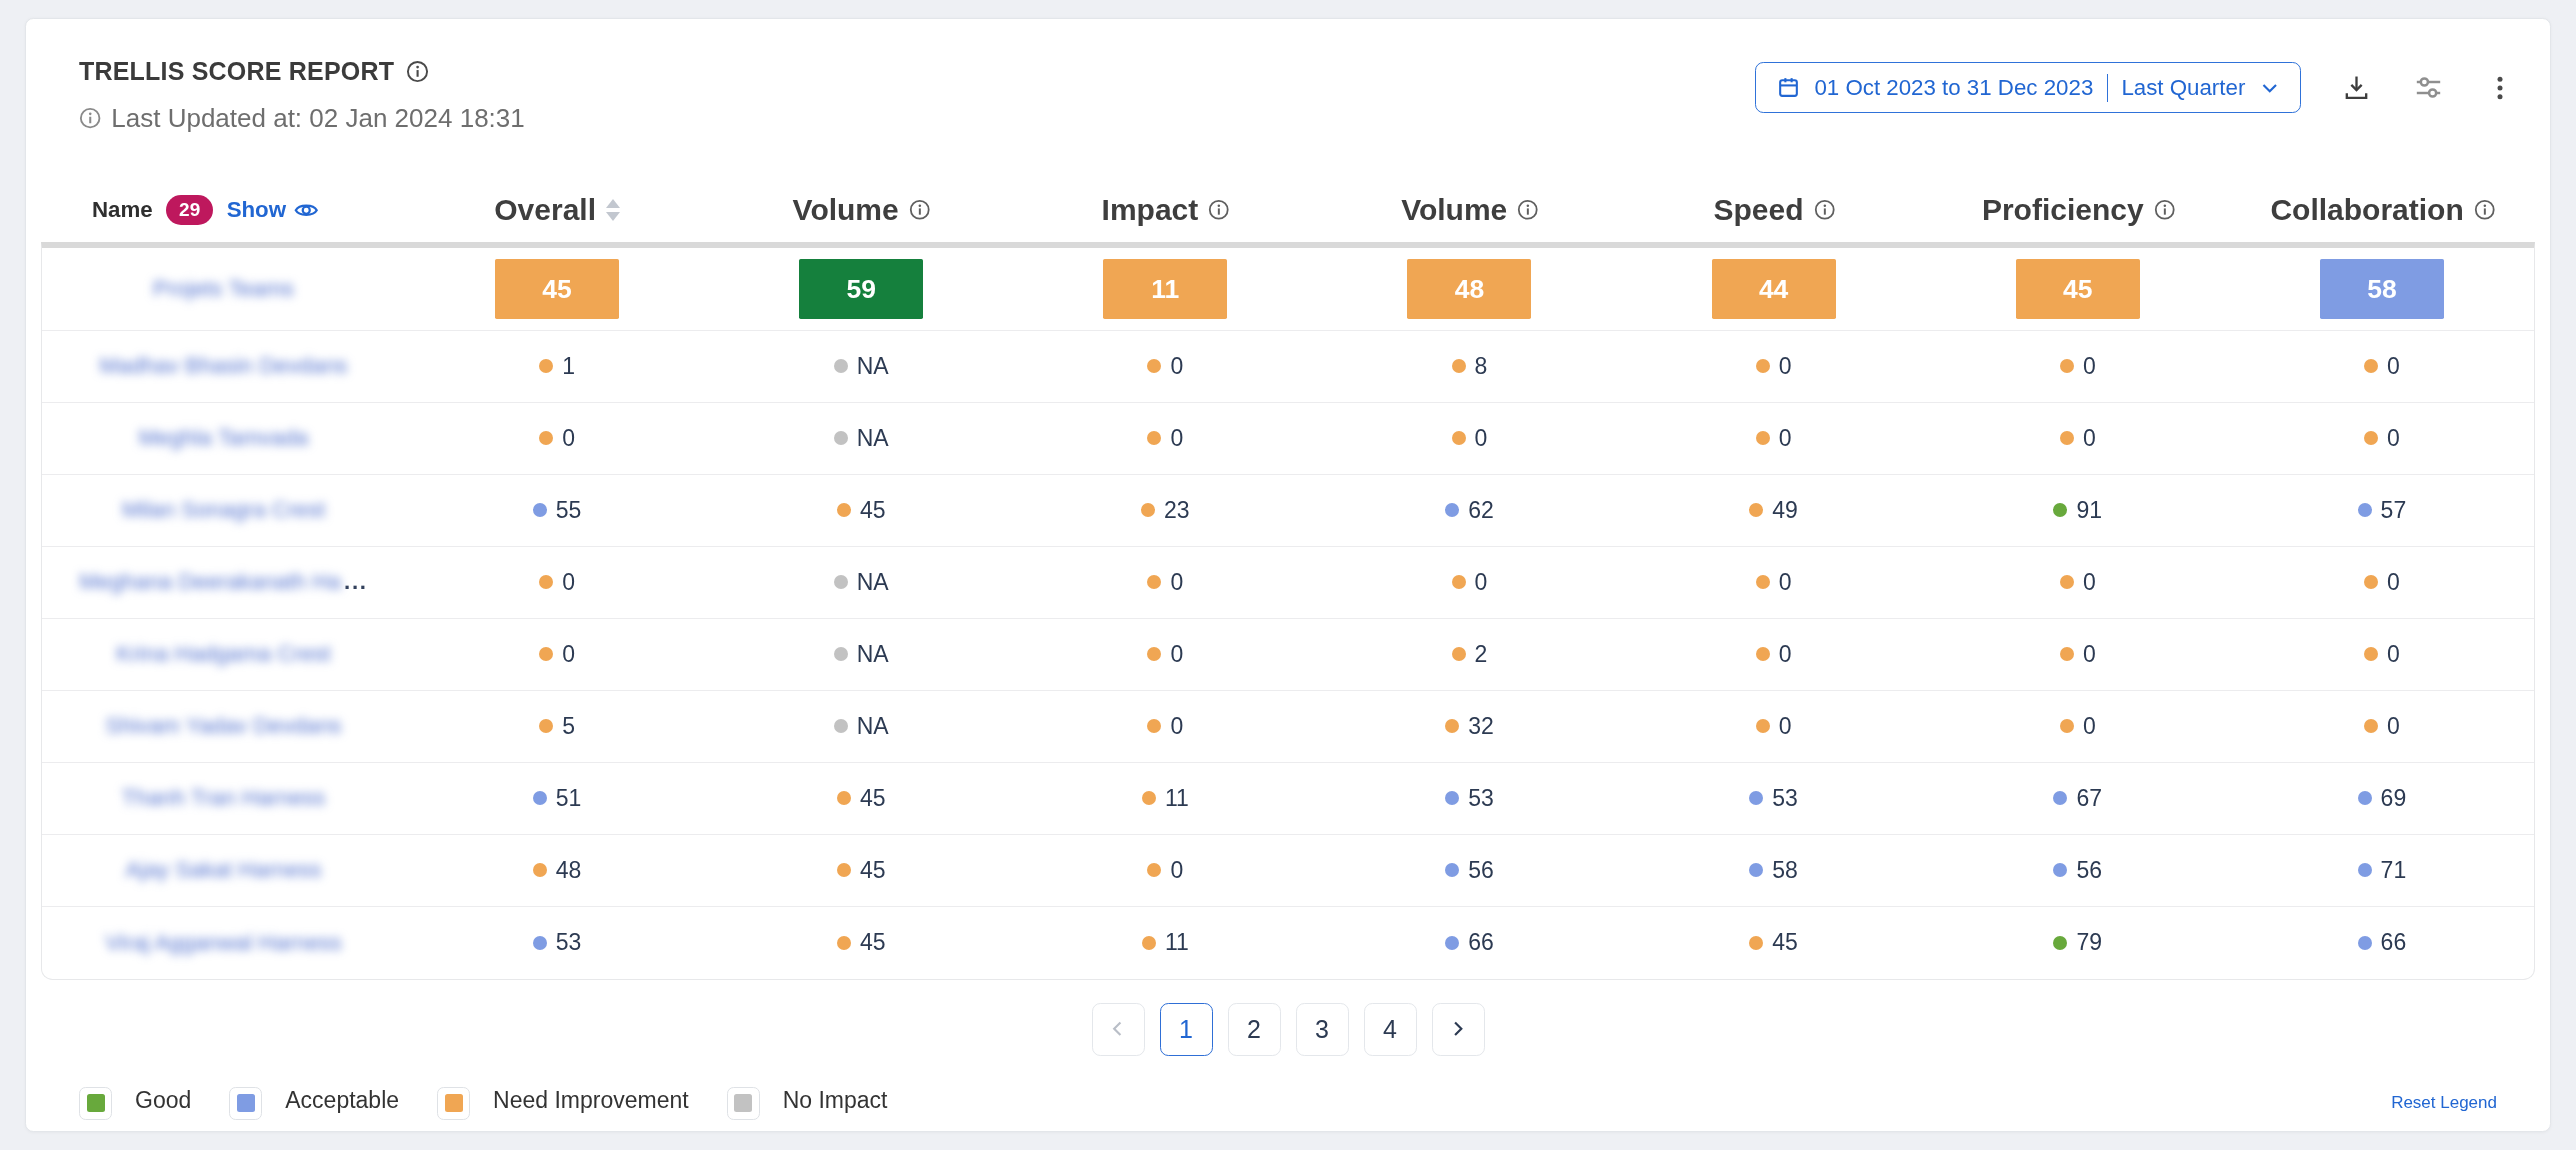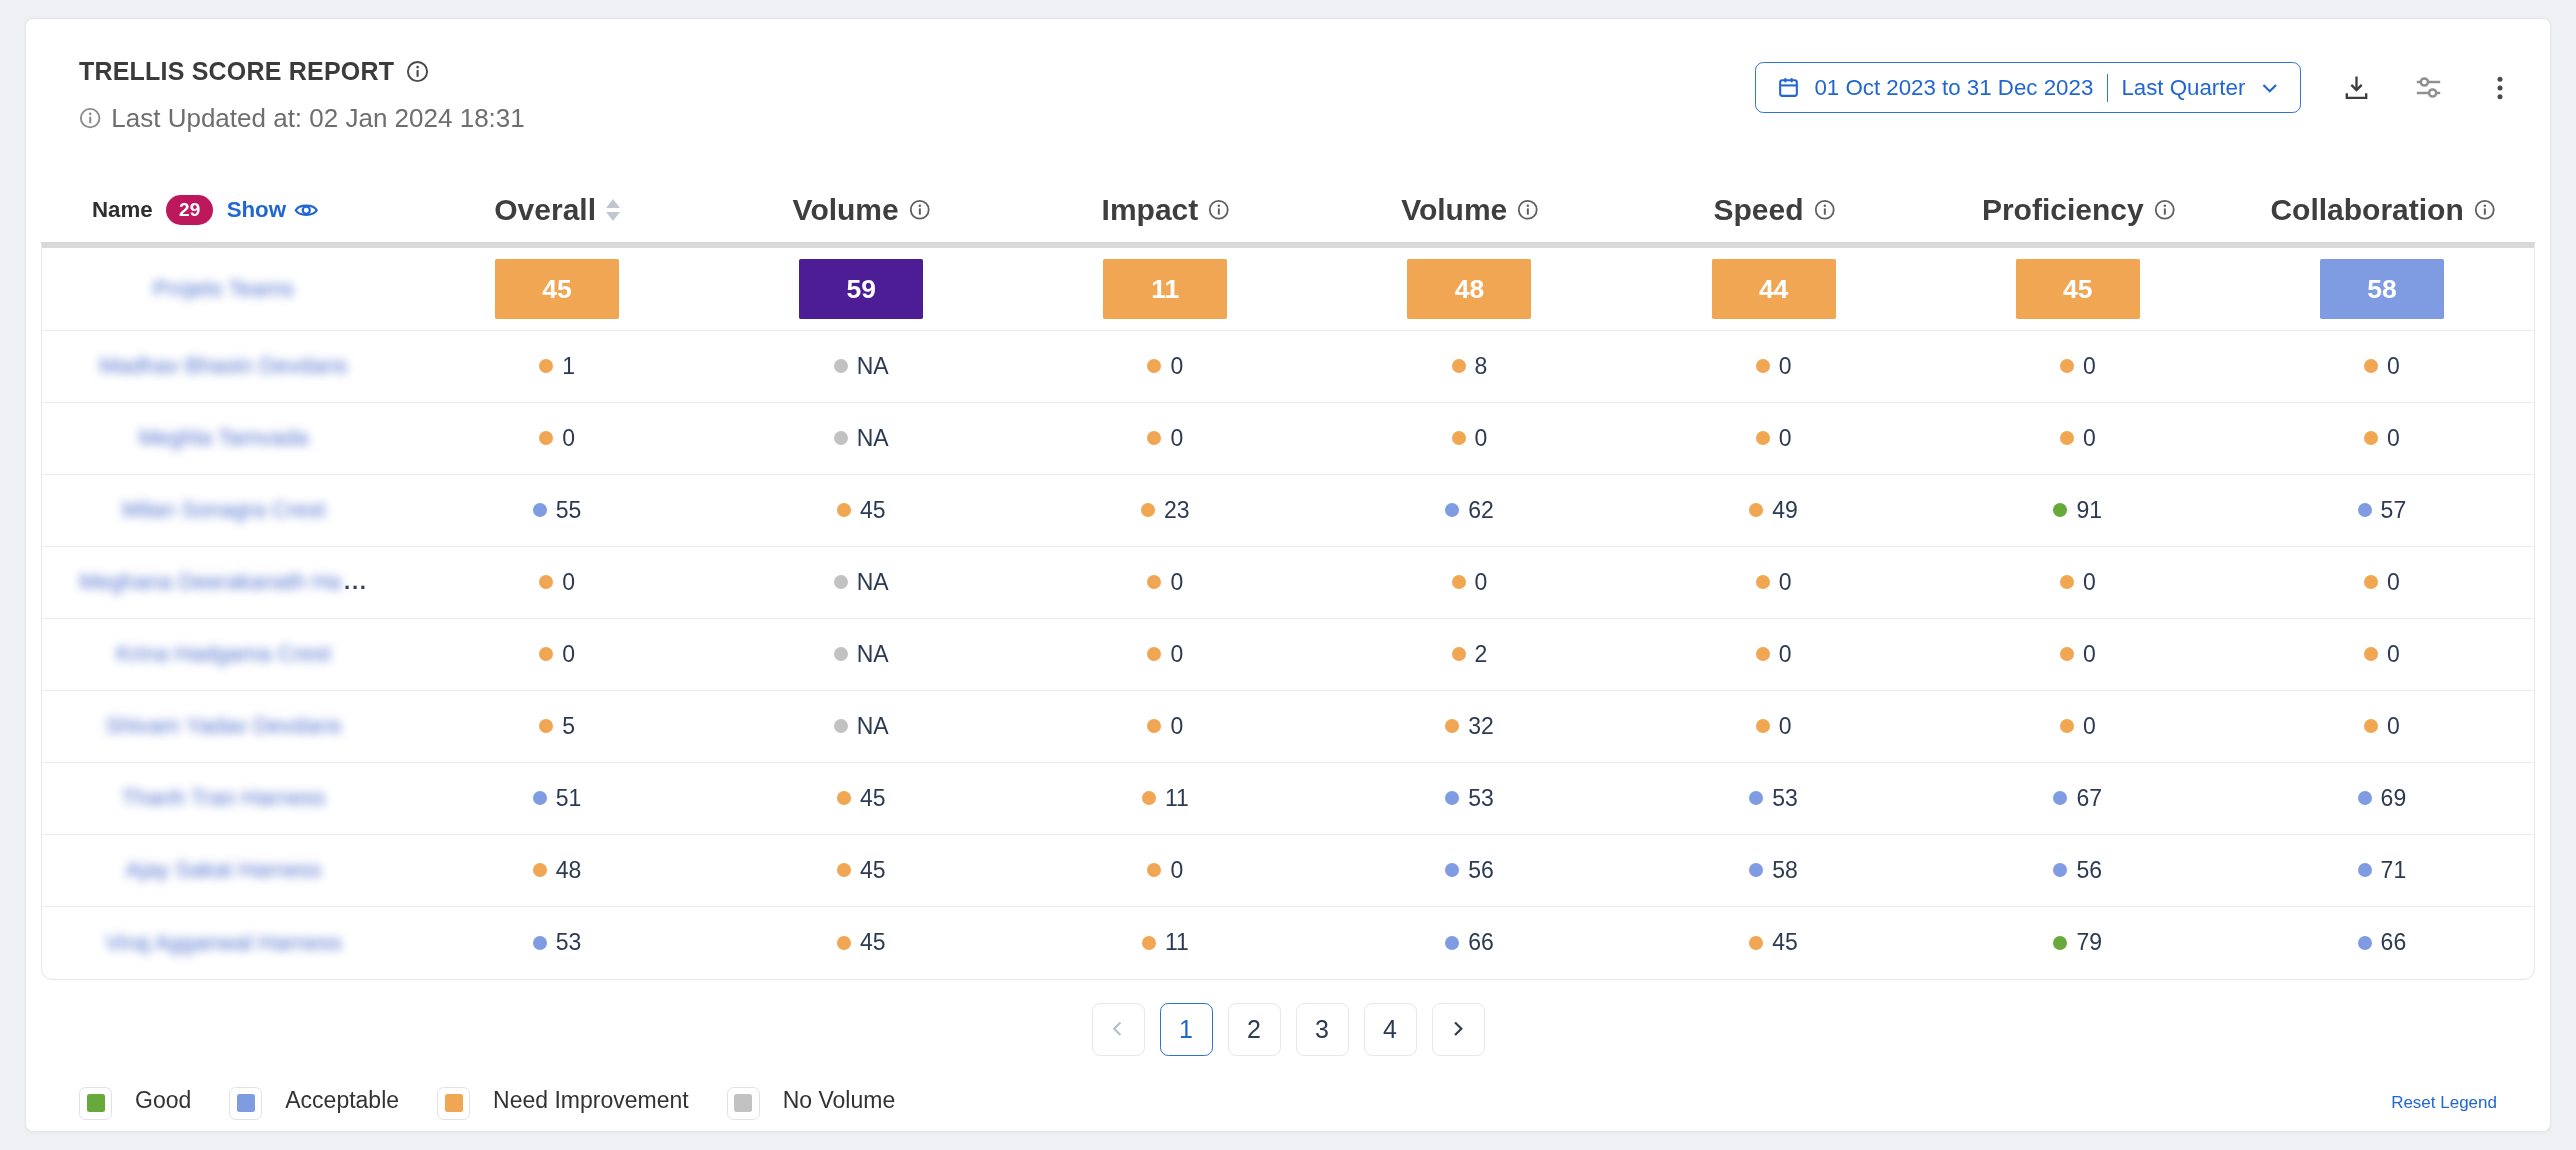--- a/index.html
+++ b/index.html
@@ -228,21 +228,21 @@
 
   <div class="tbody" id="tbody">
       <div class="trow summary">
         <div class="tcell name-cell">
           <span class="pname">Projets Teams</span>
         </div>
         <div class="tcell">
           <span class="badge" style="background: rgb(240, 166, 83);">45</span>
         </div>
         <div class="tcell">
-          <span class="badge" style="background: #4c1d95;">59</span>
+          <span class="badge" style="background: #15803d;">59</span>
         </div>
         <div class="tcell">
           <span class="badge" style="background: rgb(240, 166, 83);">11</span>
         </div>
         <div class="tcell">
           <span class="badge" style="background: rgb(240, 166, 83);">48</span>
         </div>
         <div class="tcell">
           <span class="badge" style="background: rgb(240, 166, 83);">44</span>
         </div>
@@ -587,20 +587,20 @@
         <div class="litem">
           <span class="lbox">
             <span class="lsq" style="background: rgb(240, 166, 83);"></span>
           </span>
           <span class="llabel">Need Improvement</span>
         </div>
         <div class="litem">
           <span class="lbox">
             <span class="lsq" style="background: rgb(194, 194, 194);"></span>
           </span>
-          <span class="llabel">No Volume</span>
+          <span class="llabel">No Impact</span>
         </div>
       </div>
     <span class="reset">Reset Legend</span>
   </div>
 
 </div>
 
 
 </body></html>

